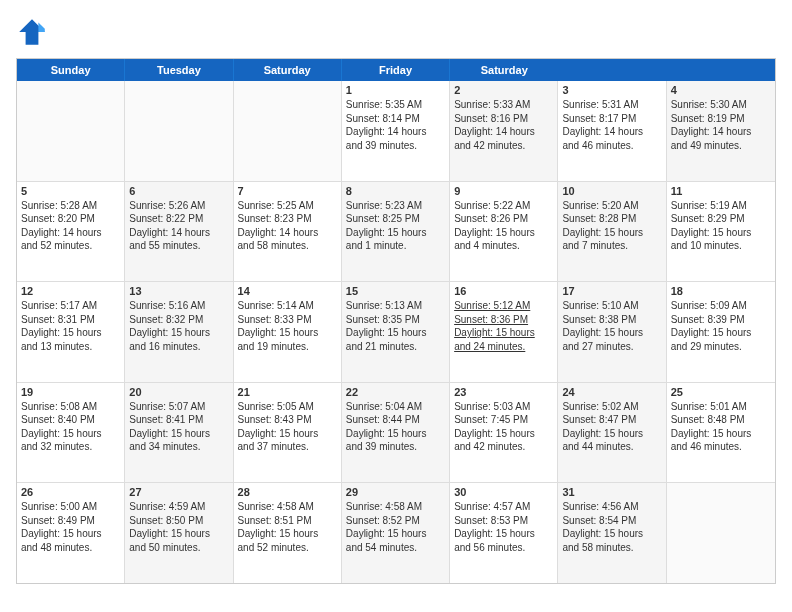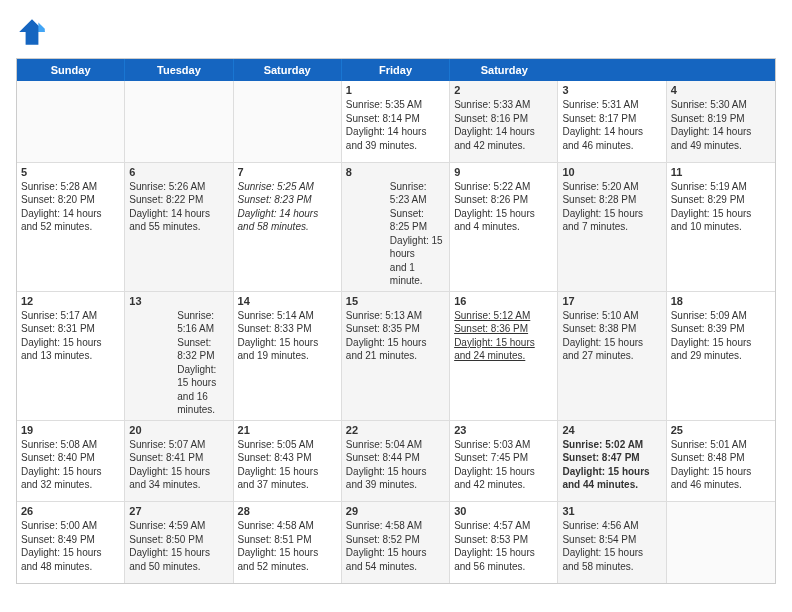--- a/index.html
+++ b/index.html
@@ -179,28 +179,28 @@
           </div>
           <div class="cal-cell shaded">
             <span class="day-num">6</span>
             <div class="cell-text" style="white-space: pre-line;">Sunrise: 5:26 AM
 Sunset: 8:22 PM
 Daylight: 14 hours
 and 55 minutes.</div>
           </div>
           <div class="cal-cell">
             <span class="day-num">7</span>
-            <div class="cell-text" style="white-space: pre-line; font-style: italic;">Sunrise: 5:25 AM
+            <div class="cell-text" style="white-space: pre-line;">Sunrise: 5:25 AM
 Sunset: 8:23 PM
 Daylight: 14 hours
 and 58 minutes.</div>
           </div>
           <div class="cal-cell shaded">
             <span class="day-num">8</span>
-            <div class="cell-text" style="white-space: pre-line; margin-left: 44px;">Sunrise: 5:23 AM
+            <div class="cell-text" style="white-space: pre-line;">Sunrise: 5:23 AM
 Sunset: 8:25 PM
 Daylight: 15 hours
 and 1 minute.</div>
           </div>
           <div class="cal-cell">
             <span class="day-num">9</span>
             <div class="cell-text" style="white-space: pre-line;">Sunrise: 5:22 AM
 Sunset: 8:26 PM
 Daylight: 15 hours
 and 4 minutes.</div>
@@ -223,21 +223,21 @@
         <div class="cal-row">
           <div class="cal-cell">
             <span class="day-num">12</span>
             <div class="cell-text" style="white-space: pre-line;">Sunrise: 5:17 AM
 Sunset: 8:31 PM
 Daylight: 15 hours
 and 13 minutes.</div>
           </div>
           <div class="cal-cell shaded">
             <span class="day-num">13</span>
-            <div class="cell-text" style="white-space: pre-line; margin-left: 48px;">Sunrise: 5:16 AM
+            <div class="cell-text" style="white-space: pre-line;">Sunrise: 5:16 AM
 Sunset: 8:32 PM
 Daylight: 15 hours
 and 16 minutes.</div>
           </div>
           <div class="cal-cell">
             <span class="day-num">14</span>
             <div class="cell-text" style="white-space: pre-line;">Sunrise: 5:14 AM
 Sunset: 8:33 PM
 Daylight: 15 hours
 and 19 minutes.</div>
@@ -302,21 +302,21 @@
           </div>
           <div class="cal-cell">
             <span class="day-num">23</span>
             <div class="cell-text" style="white-space: pre-line;">Sunrise: 5:03 AM
 Sunset: 7:45 PM
 Daylight: 15 hours
 and 42 minutes.</div>
           </div>
           <div class="cal-cell shaded">
             <span class="day-num">24</span>
-            <div class="cell-text" style="white-space: pre-line; font-weight: bold;">Sunrise: 5:02 AM
+            <div class="cell-text" style="white-space: pre-line;">Sunrise: 5:02 AM
 Sunset: 8:47 PM
 Daylight: 15 hours
 and 44 minutes.</div>
           </div>
           <div class="cal-cell">
             <span class="day-num">25</span>
             <div class="cell-text" style="white-space: pre-line;">Sunrise: 5:01 AM
 Sunset: 8:48 PM
 Daylight: 15 hours
 and 46 minutes.</div>

